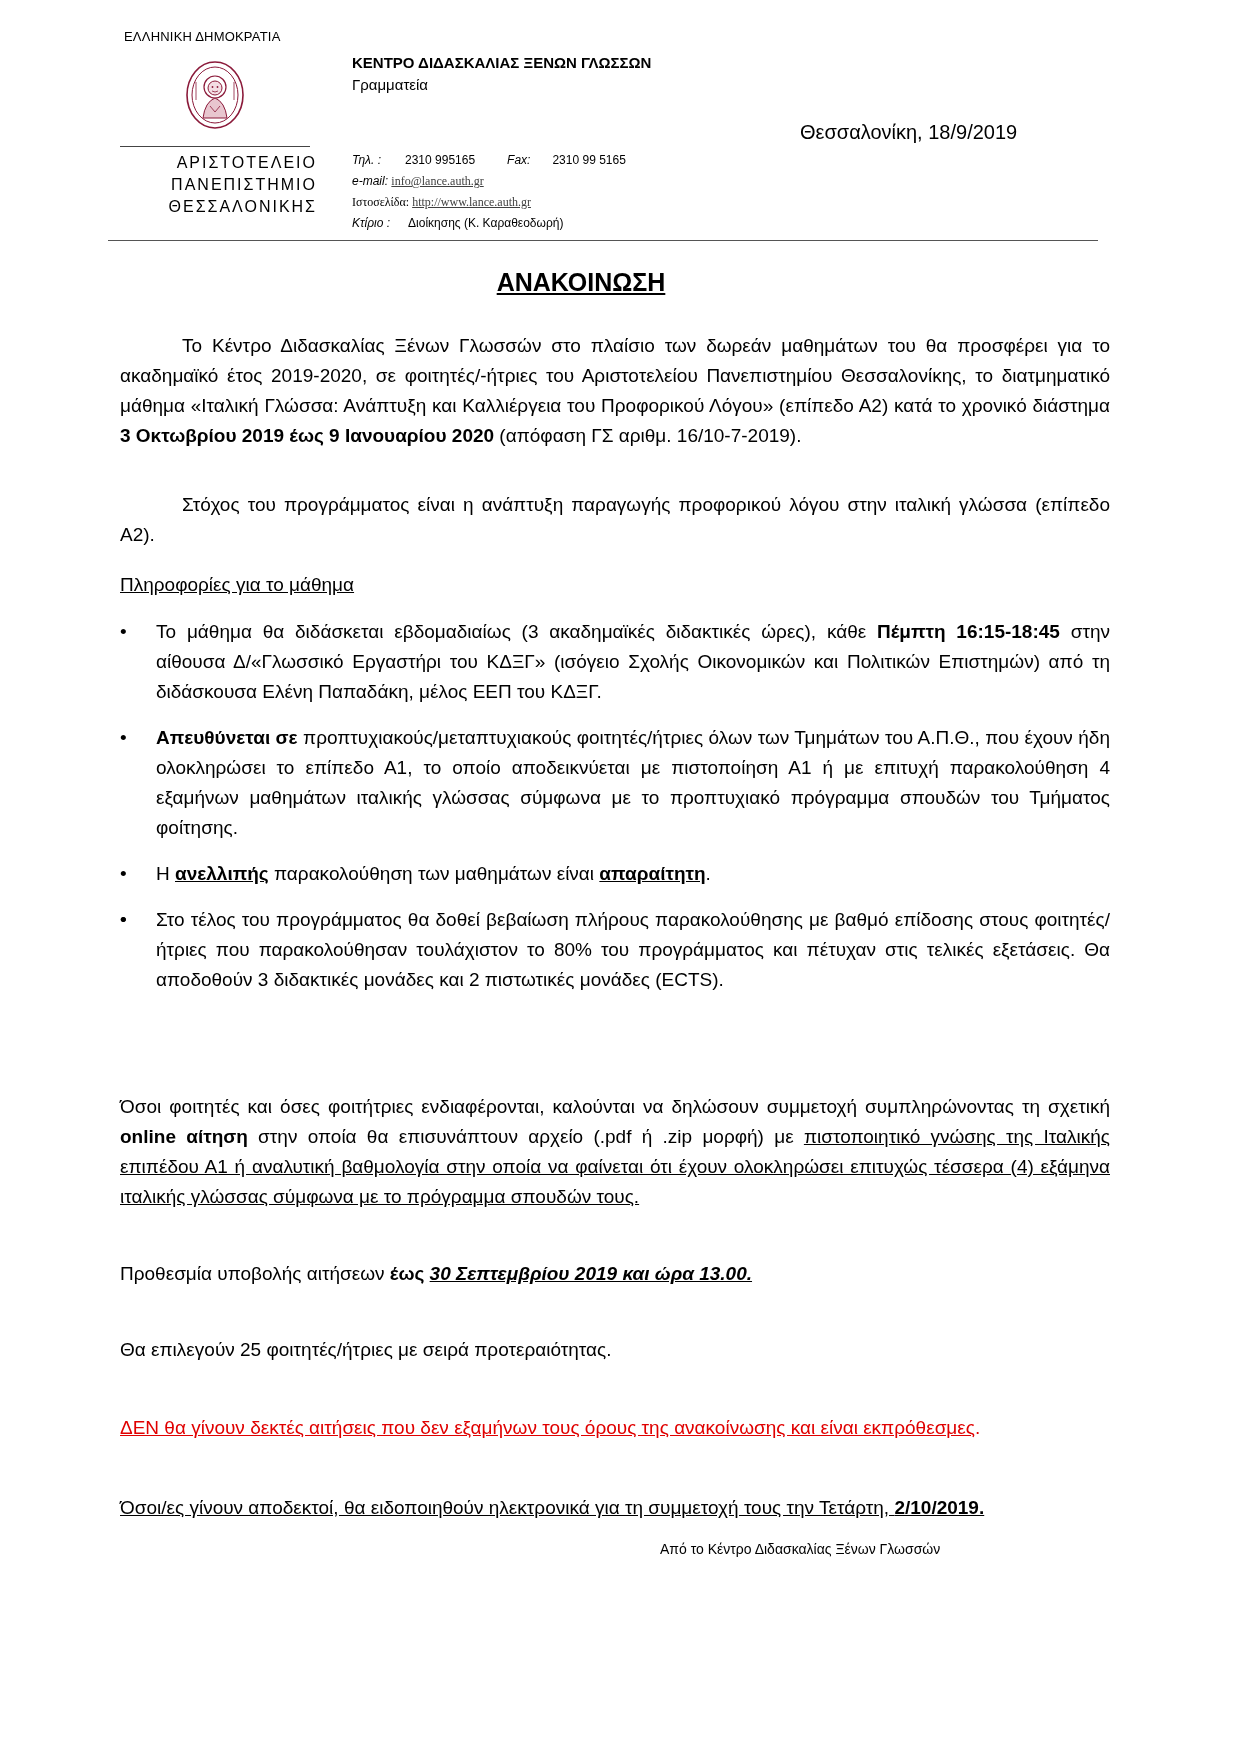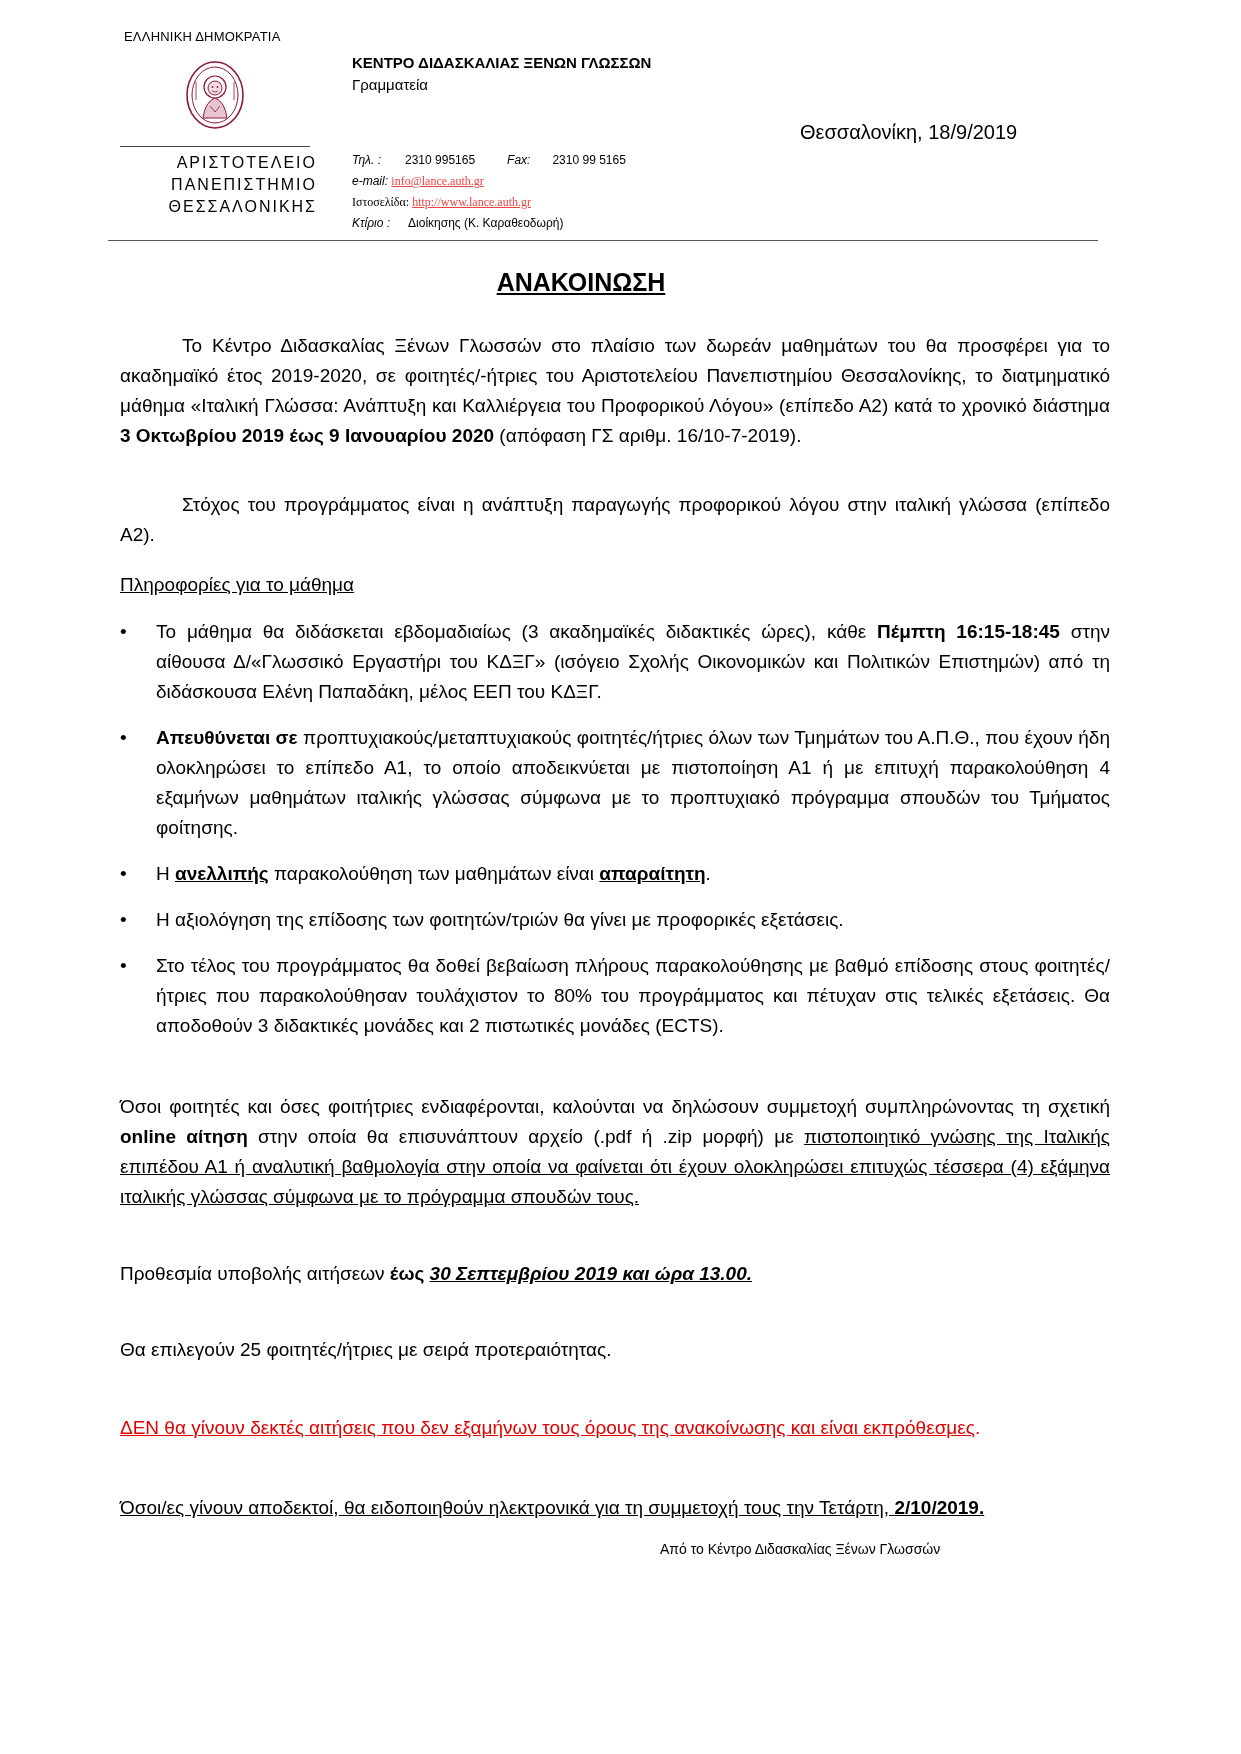--- a/index.html
+++ b/index.html
@@ -11,21 +11,21 @@
 
   
   #republic { left: 124px; top: 29px; font-size: 13px; letter-spacing: 0.2px; }
   #seal { left: 185px; top: 60px; width: 60px; height: 70px; }
   #uni-rule { left: 120px; top: 146px; width: 190px; border-top: 1.5px solid #444; }
   #uni-name { left: 117px; top: 152px; width: 200px; text-align: right; font-size: 16px; line-height: 22px; letter-spacing: 2px; }
   #center-title { left: 352px; top: 54px; font-size: 15px; font-weight: bold; }
   #secretariat { left: 352px; top: 76px; font-size: 15px; }
   #contact { left: 352px; top: 150px; font-size: 12px; line-height: 21px; }
   #contact .lbl { font-style: italic; }
-  #contact a { color: #ef4444; text-decoration: underline; }
+  #contact a { color: #404040; text-decoration: underline; }
   #contact .tel-num { margin-left: 24px; }
   #contact .fax-lbl { margin-left: 32px; }
   #contact .fax-num { margin-left: 22px; }
   #contact .bld-val { margin-left: 18px; }
   #date { left: 800px; top: 121px; font-size: 20px; }
   #header-rule { left: 108px; top: 240px; width: 990px; border-top: 1.5px solid #555; }
 
   
   #title { left: 0; width: 1162px; top: 268px; text-align: center; font-size: 25px; font-weight: bold; text-decoration: underline; }
 
@@ -112,21 +112,20 @@
   <li>
     <span class="dot">•</span>
     <b>Απευθύνεται σε</b><span> προπτυχιακούς/μεταπτυχιακούς φοιτητές/ήτριες όλων των Τμημάτων του Α.Π.Θ., που έχουν ήδη ολοκληρώσει το επίπεδο Α1, το οποίο αποδεικνύεται με πιστοποίηση Α1 ή με επιτυχή παρακολούθηση 4 εξαμήνων μαθημάτων ιταλικής γλώσσας σύμφωνα με το προπτυχιακό πρόγραμμα σπουδών του Τμήματος φοίτησης.</span>
   </li>
   <li>
     <span class="dot">•</span>
     <span>Η </span><b class="ul">ανελλιπής</b><span> παρακολούθηση των μαθημάτων είναι </span><b class="ul">απαραίτητη</b><span>.</span>
   </li>
   <li>
     <span class="dot">•</span>
-    <span>Η αξιολόγηση της επίδοσης των φοιτητών/τριών θα γίνει με προφορικές εξετάσεις.</span>
   </li>
   <li>
     <span class="dot">•</span>
     <span>Στο τέλος του προγράμματος θα δοθεί βεβαίωση πλήρους παρακολούθησης με βαθμό επίδοσης στους φοιτητές/ήτριες που παρακολούθησαν τουλάχιστον το 80% του προγράμματος και πέτυχαν στις τελικές εξετάσεις. Θα αποδοθούν 3 διδακτικές μονάδες και 2 πιστωτικές μονάδες (ECTS).</span>
   </li>
 </ul>
 
 <div class="abs para body-font" style="top:1092px;">
   <span>Όσοι φοιτητές και όσες φοιτήτριες ενδιαφέρονται, καλούνται να δηλώσουν συμμετοχή συμπληρώνοντας τη σχετική </span><b>online αίτηση</b><span> στην οποία θα επισυνάπτουν αρχείο (.pdf ή .zip μορφή) με </span><span class="ul">πιστοποιητικό γνώσης της Ιταλικής επιπέδου Α1 ή αναλυτική βαθμολογία στην οποία να φαίνεται ότι έχουν ολοκληρώσει επιτυχώς τέσσερα (4) εξάμηνα ιταλικής γλώσσας σύμφωνα με το πρόγραμμα σπουδών τους.</span>
 </div>

